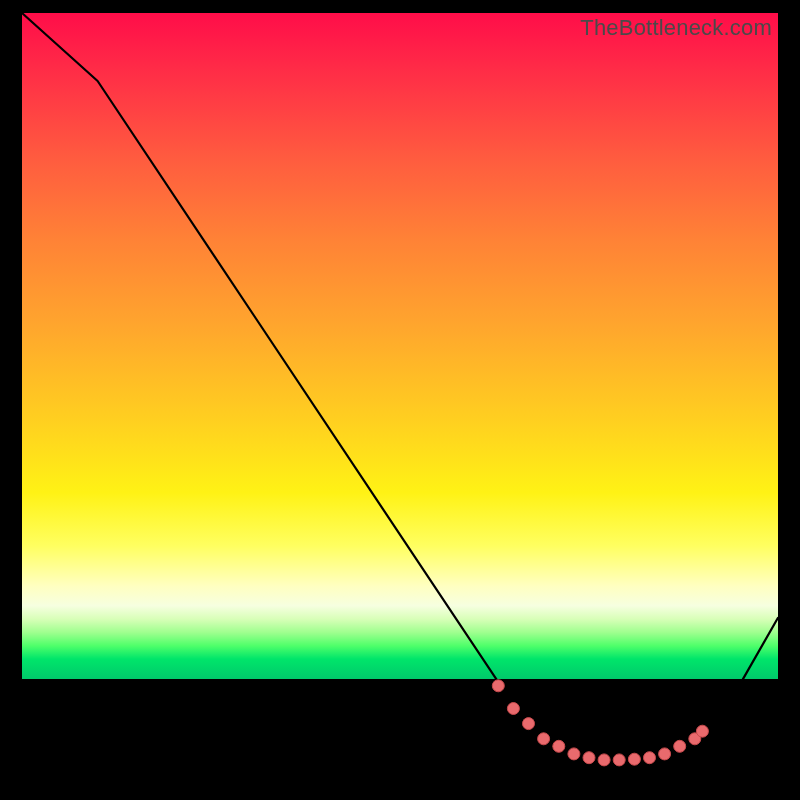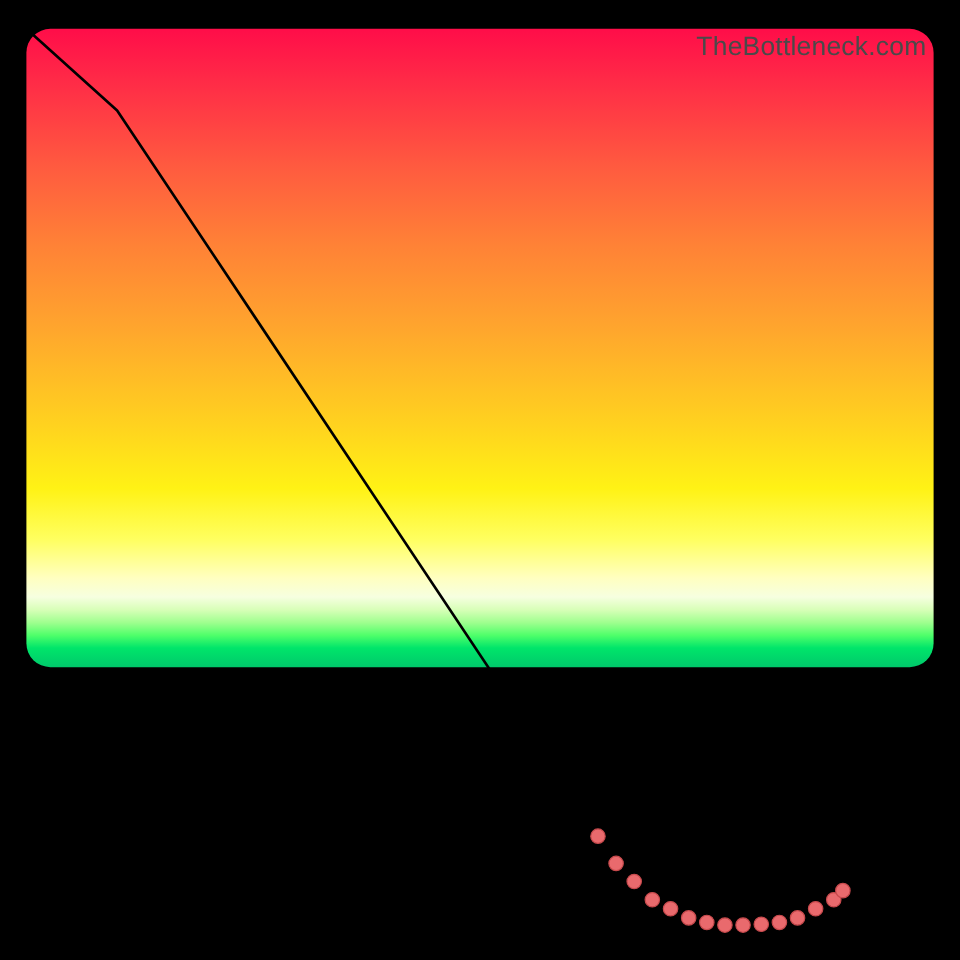--- a/index.html
+++ b/index.html
@@ -13,43 +13,42 @@
   }
   .frame {
     position: relative;
     width: 800px;
     height: 800px;
     background: #000;
   }
   .plot {
     position: absolute;
     left: 22px;
-    top: 24px;
+    top: 13px;
     width: 756px;
-    height: 532px;
+    height: 666px;
     
     background: linear-gradient(
       to bottom,
       #ff0d49 0%,
       #ff2a47 8%,
       #ff5c3f 22%,
       #ff8236 34%,
       #ffa32e 46%,
       #ffd21f 62%,
       #fff215 72%,
       #ffff60 80%,
       #ffffc0 86%,
       #f6ffe0 89%,
       #d8ffb8 91%,
       #9fff8f 93%,
       #4fff6a 95%,
       #00e56a 97%,
       #00c96b 100%
     );
-    border-radius: 20px;
   }
   .attribution {
     position: absolute;
     top: 2px;
     right: 6px;
     color: #4a4a4a;
     font-size: 22px;
     font-weight: 500;
     letter-spacing: 0.2px;
     user-select: none;

